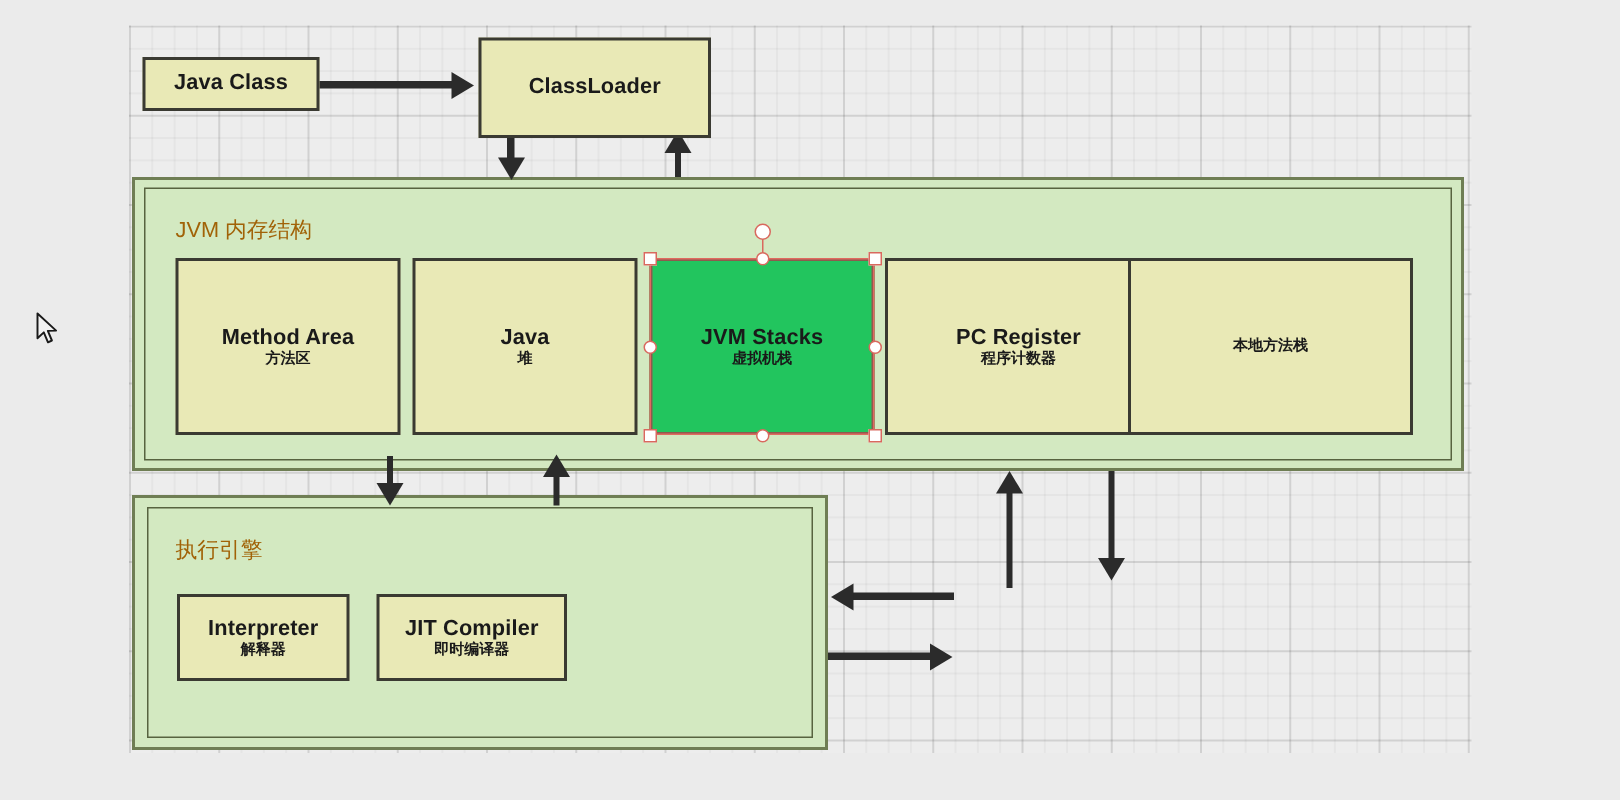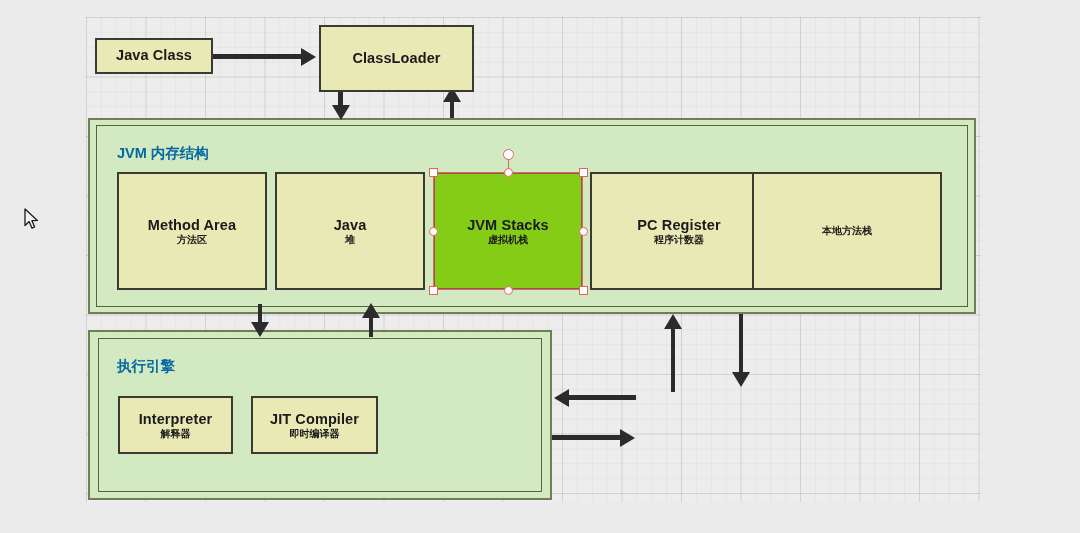--- a/index.html
+++ b/index.html
@@ -32,34 +32,34 @@
     line-height:1.18;
   }
   .node .en{font-weight:bold;font-size:14.5px;letter-spacing:.1px;}
   .node .cn{font-weight:bold;font-size:10px;}
 
   .yellow{
     background:#e9e9b6;
     border:2.5px solid #3a3a32;
   }
   .red{
-    background:#84cc16;
+    background:#22c55e;
     border:2px solid #8f5a4e;
   }
   .greenbox{
     background:#d3e9c1;
     border:2px solid #6f7e54;
   }
   .greenbox-inner{
     background:#d3e9c1;
     border:1.5px solid #57633f;
   }
 
   .section-title{
-    position:absolute;font-weight:bold;font-size:14.5px;color:#0369a1;
+    position:absolute;font-weight:normal;font-size:14.5px;color:#a16207;
   }
 
   
   .arrow{position:absolute;background:#2b2b2b;}
   .arrow-h{height:4.5px;}
   .arrow-v{width:4.5px;}
   .head{position:absolute;width:0;height:0;}
   .head-right{border-top:9px solid transparent;border-bottom:9px solid transparent;border-left:15px solid #2b2b2b;}
   .head-left{border-top:9px solid transparent;border-bottom:9px solid transparent;border-right:15px solid #2b2b2b;}
   .head-down{border-left:9px solid transparent;border-right:9px solid transparent;border-top:15px solid #2b2b2b;}

